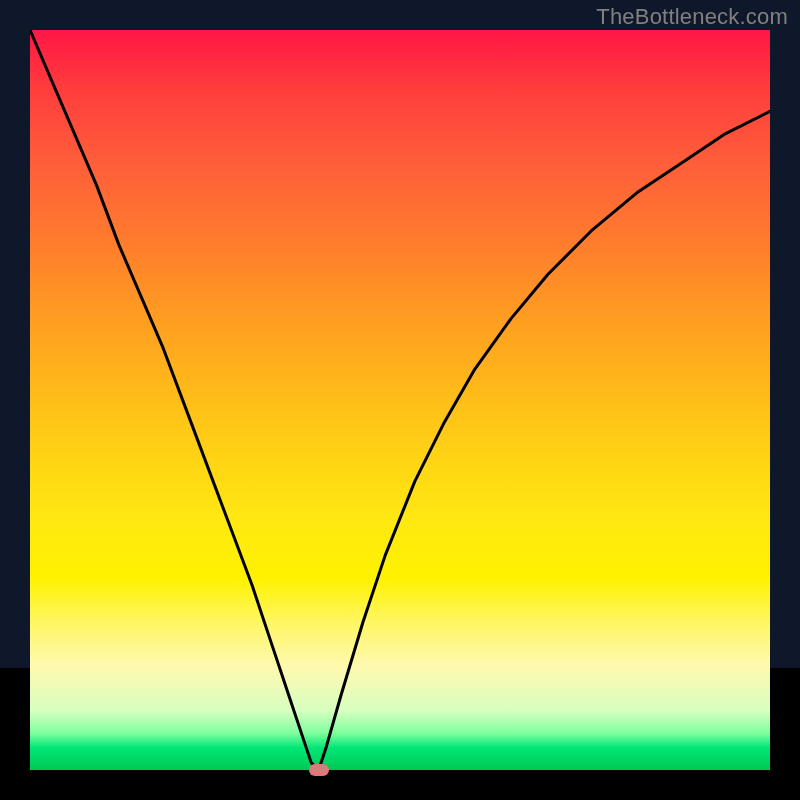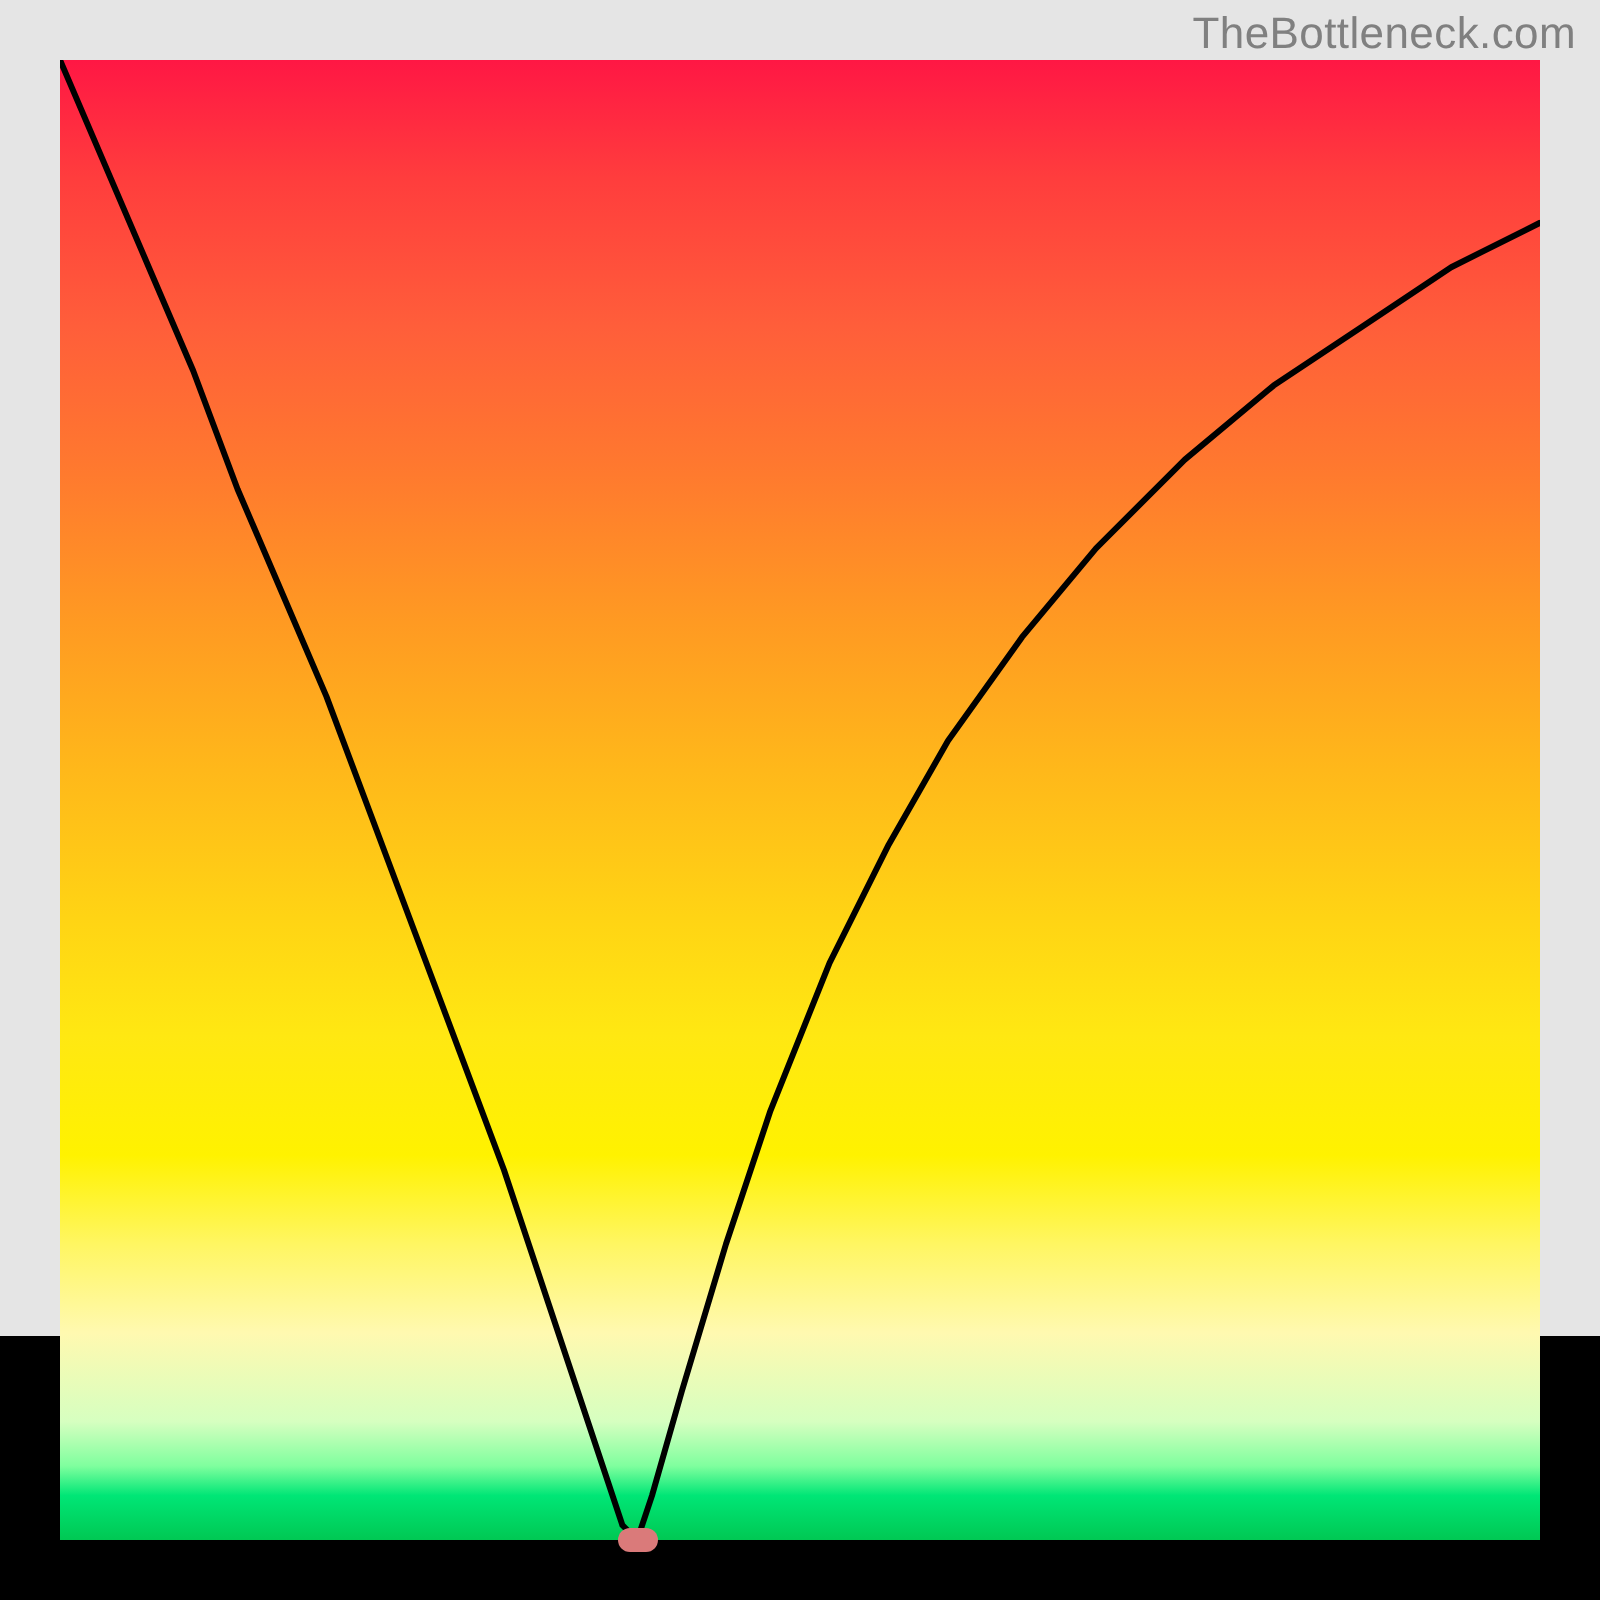--- a/index.html
+++ b/index.html
@@ -3,21 +3,21 @@
 <meta charset="utf-8">
 <style>
   * { margin: 0; padding: 0; box-sizing: border-box; }
   html, body { width: 800px; height: 800px; overflow: hidden; }
   body { background: #000; font-family: Arial, Helvetica, sans-serif; }
 
   .frame {
     position: absolute;
     left: 0; top: 0;
     width: 800px; height: 668px;
-    background: #e5e5e5;
+    background: #0f172a;
   }
 
   .plot-area {
     position: absolute;
     left: 30px; top: 30px;
     width: 740px; height: 740px;
     background: linear-gradient(to bottom,
       #ff1744 0%,
       #ff3d3d 8%,
       #ff5e3a 18%,

